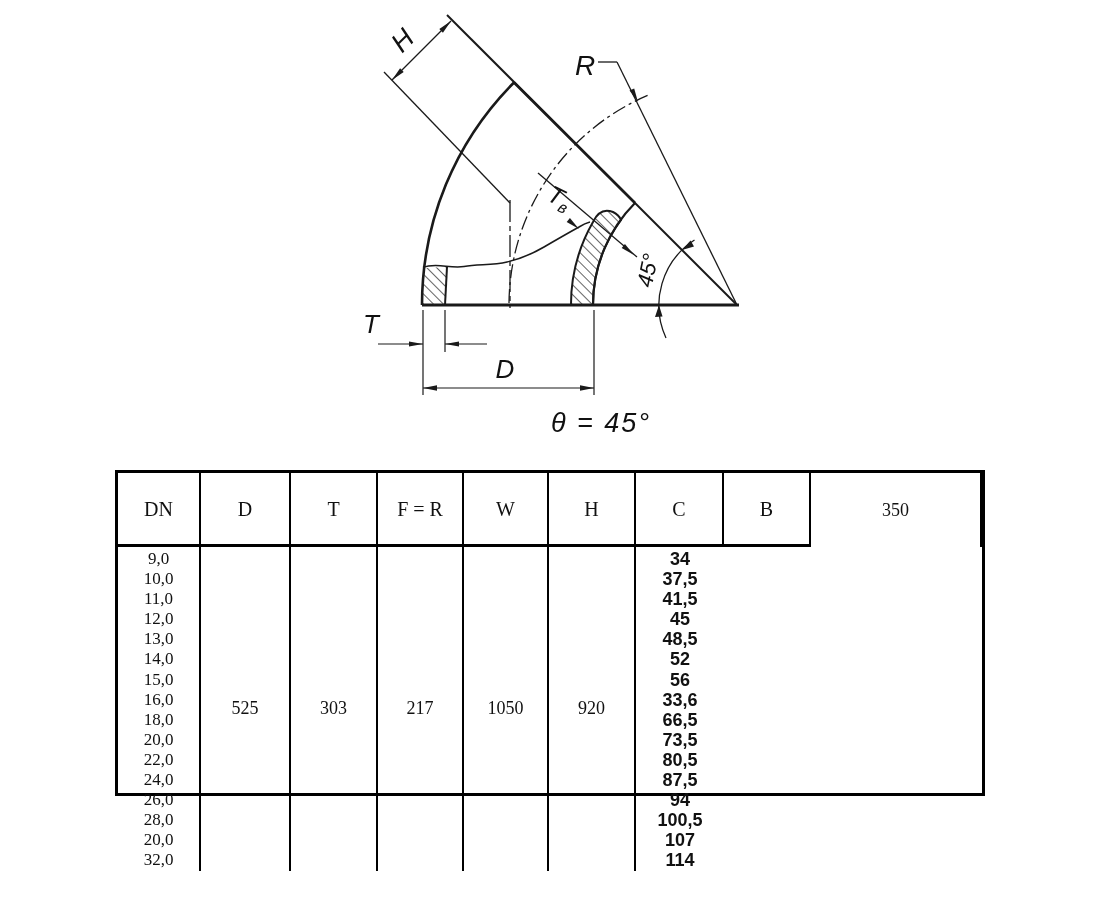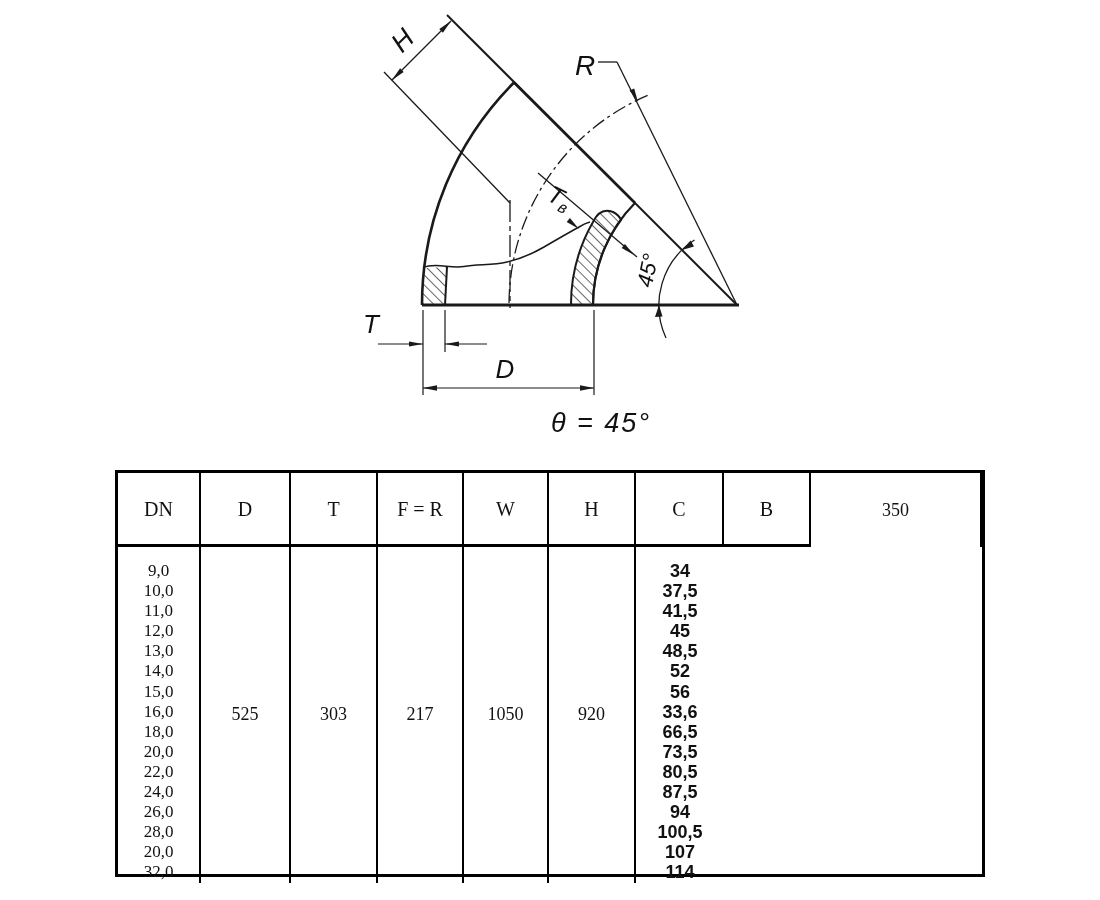--- a/index.html
+++ b/index.html
@@ -1,30 +1,30 @@
 <!DOCTYPE html>
 <html><head>
 <meta charset="utf-8">
 <style>
   html,body{margin:0;padding:0;background:#fff;}
   #canvas{position:relative;width:1100px;height:900px;background:#ffffff;overflow:hidden;
           font-family:"Liberation Serif", serif;color:#111;}
   svg text{fill:#111;}
   .dwg-label{font-family:"Liberation Sans", sans-serif;font-style:italic;font-weight:400;}
   
-  .tbl{position:absolute;left:115px;top:470px;width:870px;height:407px;box-sizing:border-box;
+  .tbl{position:absolute;left:115px;top:470px;width:870px;height:326px;box-sizing:border-box;
        border:3px solid #000;display:grid;
        grid-template-columns:83px 90px 87px 86px 85px 87px 88px 87px 1fr;
        grid-template-rows:74px 1fr;background:#fff;}
   .hcell{border-right:2px solid #000;border-bottom:3px solid #000;display:flex;flex-direction:column;
          align-items:center;justify-content:center;font-size:20px;line-height:24px;text-align:center;}
   .hcell.last,.bcell.last{border-right:none;}
   .bcell{border-right:2px solid #000;display:flex;align-items:center;justify-content:center;
          font-size:18px;}
-  .bcell.list{display:block;text-align:center;padding-top:14px;}
+  .bcell.list{display:block;text-align:center;padding-top:2px;}
   .tcol .tline{font-size:17px;line-height:20.1px;}
   .mcol .tline{font-family:"Liberation Sans", sans-serif;font-size:18px;font-weight:600;line-height:20.1px;}
   .ital{font-style:italic;}
 </style>
 </head>
 <body>
 
 <div id="canvas">
 
   <svg width="1100" height="465" viewBox="0 0 1100 465" style="position:absolute;left:0;top:0;">

